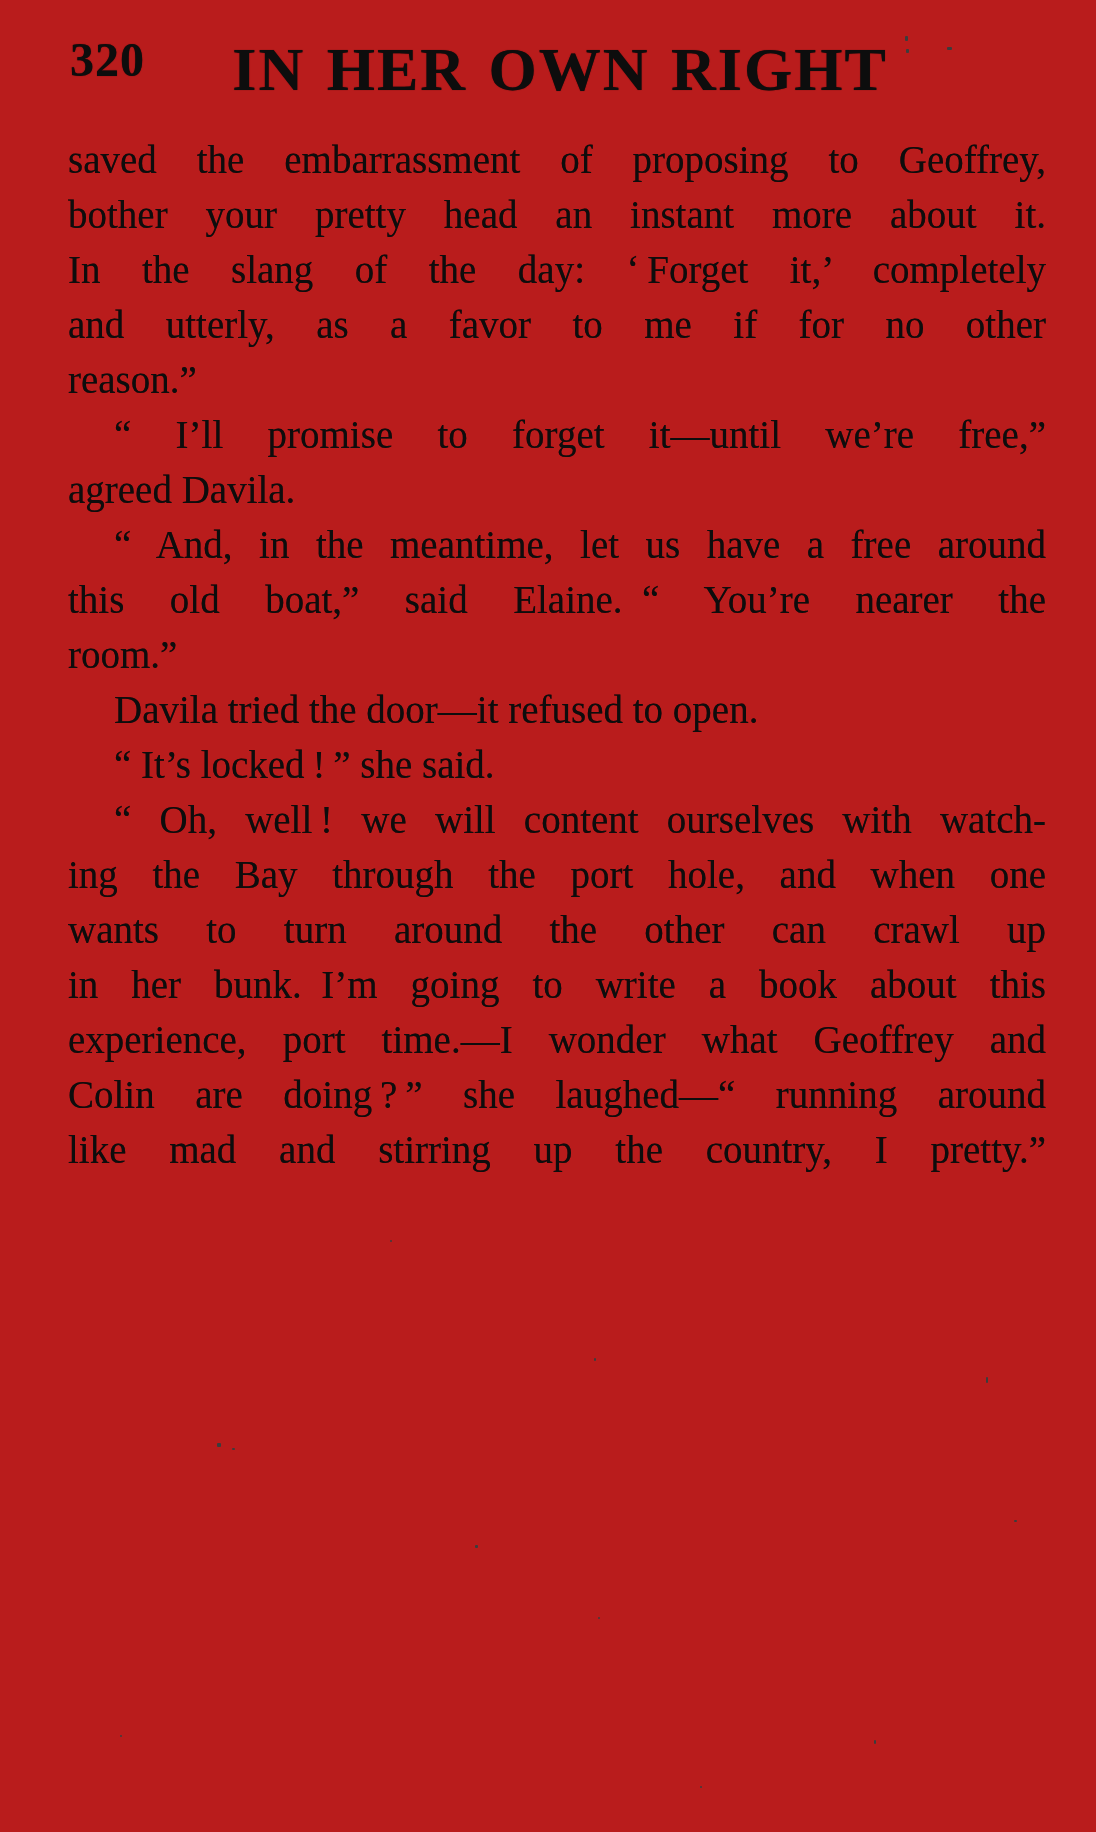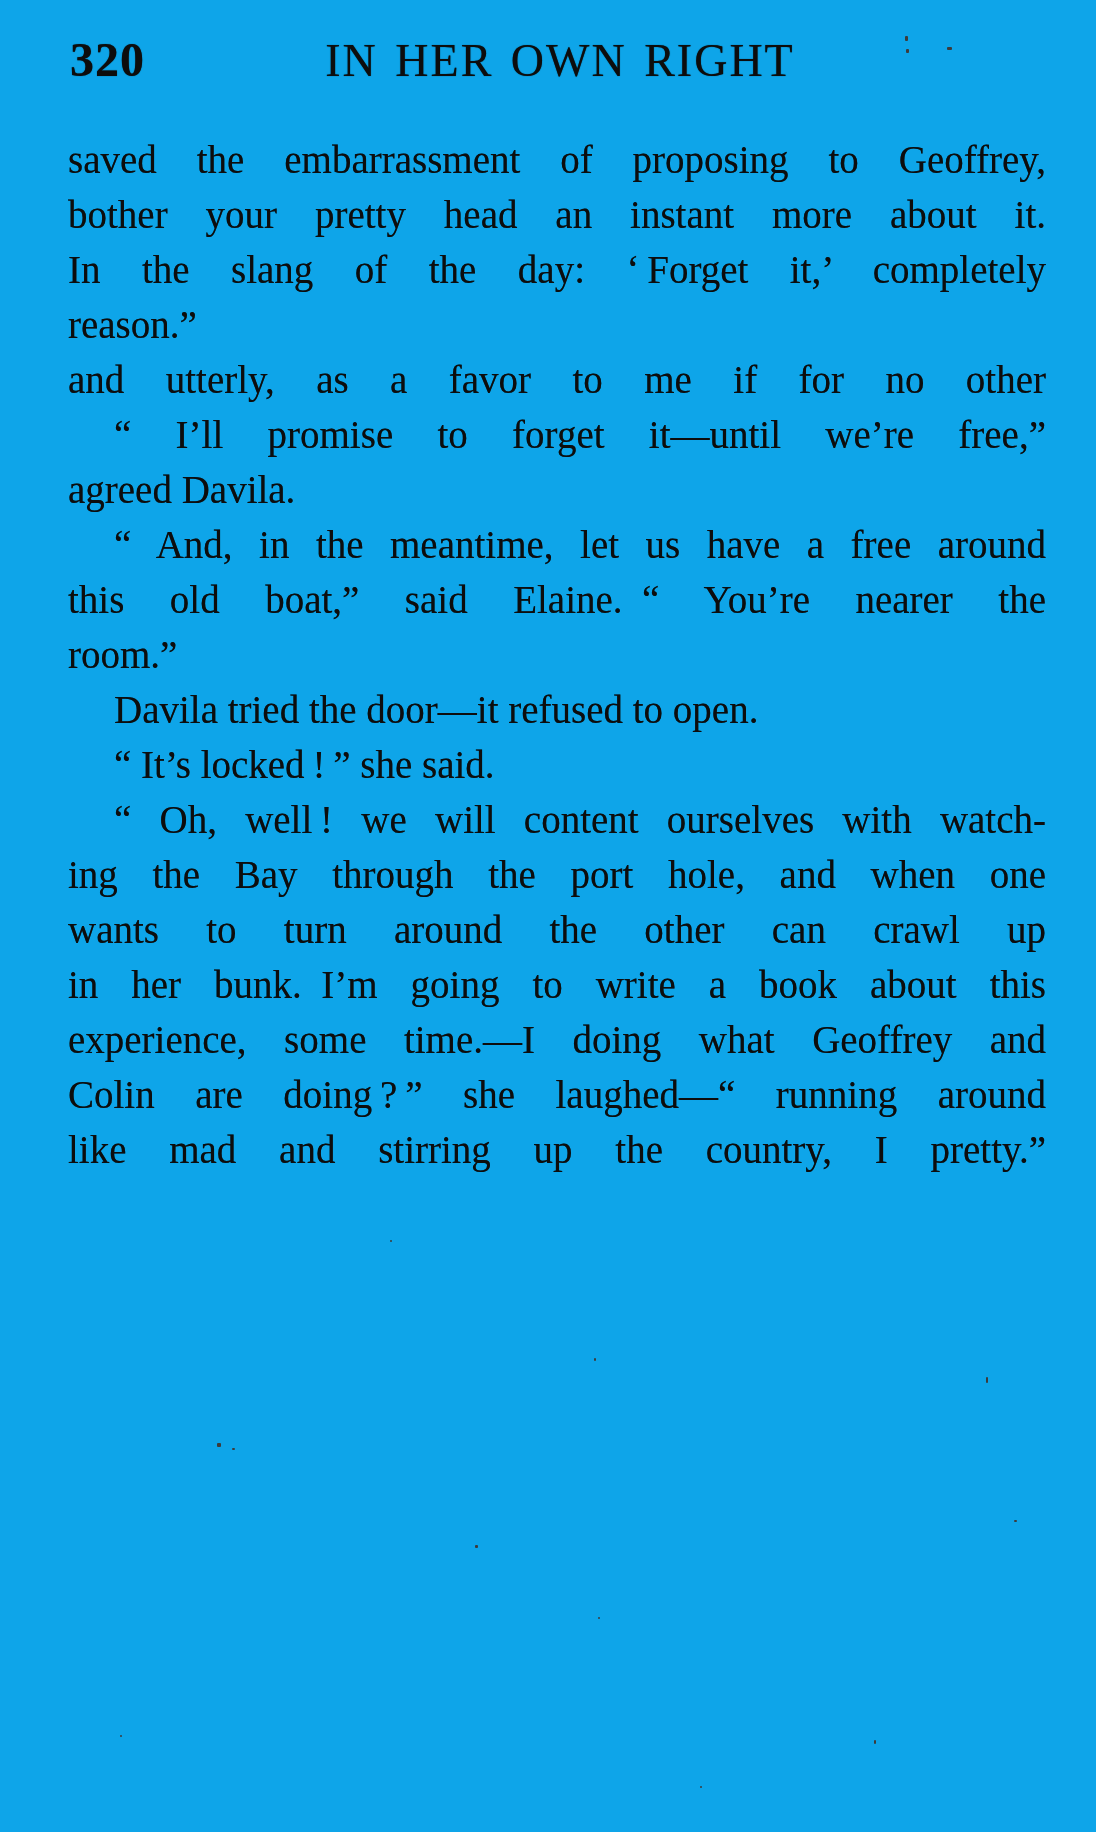--- a/index.html
+++ b/index.html
@@ -14,21 +14,21 @@
   
   .running-header{position:absolute;top:36px;left:0;width:1096px;height:60px;}
   .pagenum{
     position:absolute;left:70px;top:0;
     font-size:48px;font-weight:bold;line-height:1;
     letter-spacing:1px;
     text-shadow:0 0 1px rgba(0,0,0,.65);
   }
   .running-title{
     position:absolute;left:560px;top:2px;transform:translateX(-50%);
-    font-size:46px;font-weight:normal;line-height:1;white-space:nowrap;
+    font-size:62px;font-weight:bold;line-height:1;white-space:nowrap;
     letter-spacing:2px;word-spacing:4px;
     text-shadow:0 0 1px rgba(0,0,0,.65);
   }
   
   .body-text{
     position:absolute;top:132px;left:68px;width:978px;
     font-size:39px;line-height:55px;
     text-shadow:0 0 0.6px rgba(0,0,0,.55);
   }
   .para{margin:0;padding:0;}
@@ -53,34 +53,34 @@
   .s9{left:1014px;top:1520px;width:3px;height:2px;}
   .s10{left:874px;top:1740px;width:2px;height:4px;}
   .s11{left:120px;top:1735px;width:2px;height:2px;}
   .s12{left:700px;top:1786px;width:2px;height:2px;}
   .s13{left:390px;top:1240px;width:2px;height:2px;}
   .s14{left:594px;top:1358px;width:2px;height:3px;}
 </style>
 </head>
 <body>
 
-<div class="page" style="background: #0ea5e9;">
+<div class="page" style="background: #b91c1c;">
 
   <div class="running-header">
     <span class="pagenum">320</span>
     <span class="running-title">IN HER OWN RIGHT</span>
   </div>
 
   <div class="body-text" id="body-text" style="color: rgb(13, 13, 13);">
       <div class="para">
         <div class="line just">saved the embarrassment of proposing to Geoffrey,</div>
         <div class="line just">bother your pretty head an instant more about it.</div>
         <div class="line just">In the slang of the day: ‘ Forget it,’ completely</div>
+        <div class="line just">and utterly, as a favor to me if for no other</div>
         <div class="line">reason.”</div>
-        <div class="line just">and utterly, as a favor to me if for no other</div>
       </div>
       <div class="para indent">
         <div class="line just">“ I’ll promise to forget it—until we’re free,”</div>
         <div class="line">agreed Davila.</div>
       </div>
       <div class="para indent">
         <div class="line just">“ And, in the meantime, let us have a free around</div>
         <div class="line just">this old boat,” said Elaine. “ You’re nearer the</div>
         <div class="line">room.”</div>
       </div>
@@ -88,21 +88,21 @@
         <div class="line">Davila tried the door—it refused to open.</div>
       </div>
       <div class="para indent">
         <div class="line">“ It’s locked ! ” she said.</div>
       </div>
       <div class="para indent">
         <div class="line just">“ Oh, well ! we will content ourselves with watch-</div>
         <div class="line just">ing the Bay through the port hole, and when one</div>
         <div class="line just">wants to turn around the other can crawl up</div>
         <div class="line just">in her bunk. I’m going to write a book about this</div>
-        <div class="line just">experience, some time.—I doing what Geoffrey and</div>
+        <div class="line just">experience, port time.—I wonder what Geoffrey and</div>
         <div class="line just">Colin are doing ? ” she laughed—“ running around</div>
         <div class="line just">like mad and stirring up the country, I pretty.”</div>
       </div>
     </div>
 
   <div class="speckles">
     <i class="s1"></i>
       <i class="s2"></i>
       <i class="s3"></i>
       <i class="s4"></i>

